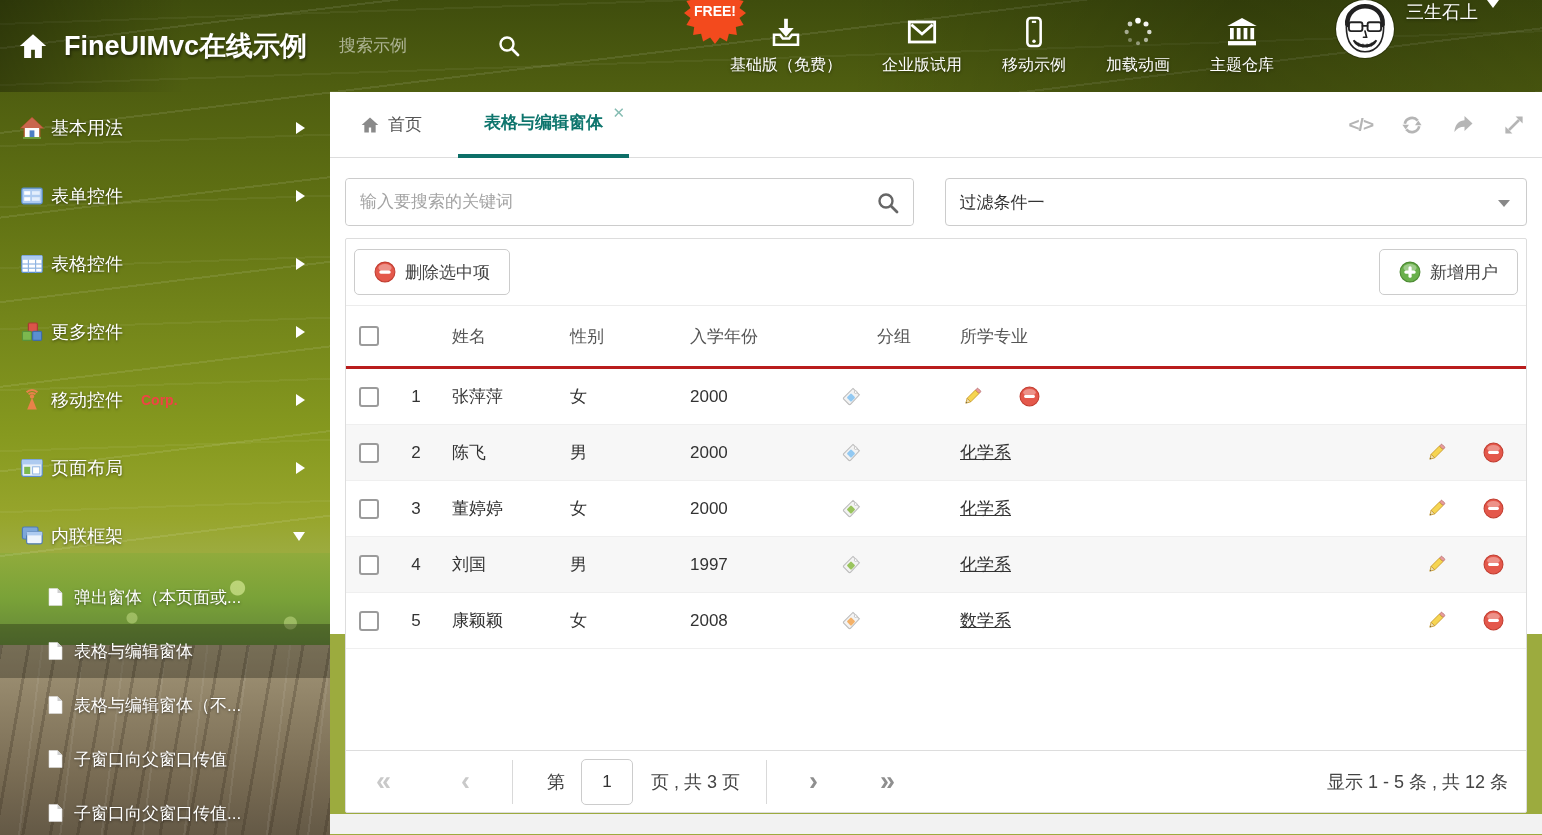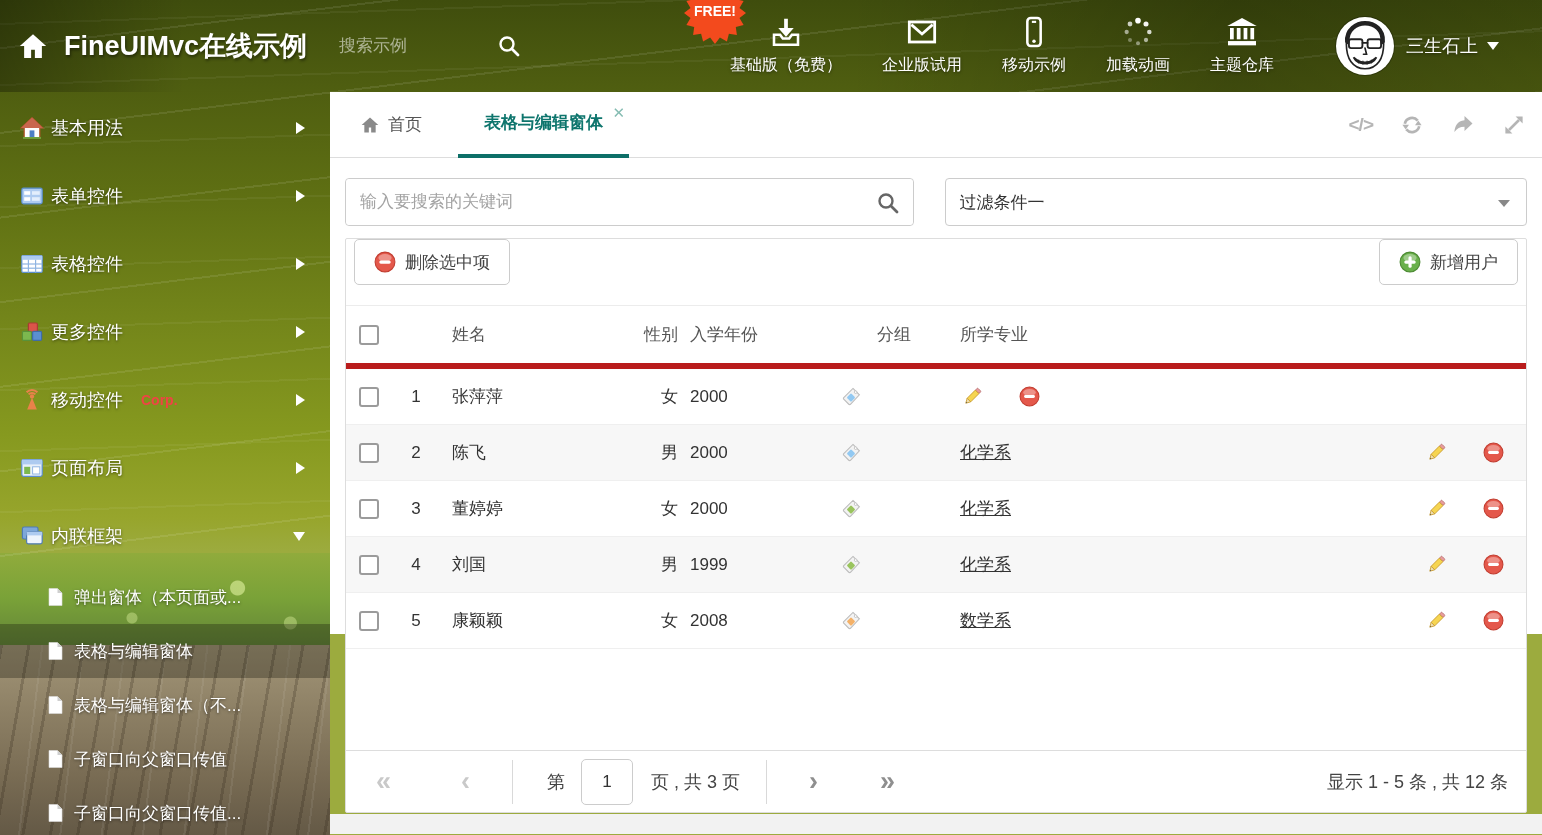--- a/index.html
+++ b/index.html
@@ -33,21 +33,21 @@
   .logo-title { margin-left:16px; font-size:27px; font-weight:bold; text-shadow:1px 2px 3px rgba(0,0,0,.45); white-space:nowrap; }
   .hd-search { margin-left:32px; width:150px; background:transparent; border:none; outline:none; color:#fff; font-size:17px; }
   .hd-search::placeholder { color:rgba(255,255,255,.55); }
   .hd-mag { width:24px; height:24px; margin-left:8px; cursor:pointer; }
   .free-badge { position:absolute; left:683px; top:-19px; width:64px; height:64px; }
   .free-badge span { position:absolute; left:0; top:22px; width:64px; text-align:center; font-size:14px; font-weight:bold; color:#fff; }
   .hd-nav { position:absolute; left:730px; top:0; height:92px; display:flex; gap:40px; align-items:center; }
   .hd-item { display:flex; flex-direction:column; align-items:center; gap:7px; cursor:pointer; }
   .hd-item svg { width:32px; height:32px; }
   .hd-item .lbl { font-size:16px; color:#fff; text-shadow:0 1px 3px rgba(0,0,0,.5); white-space:nowrap; }
-  .hd-user { position:absolute; left:1336px; top:0; height:92px; display:flex; align-items:center; }
+  .hd-user { position:absolute; left:1336px; top:0; height:92px; display:flex; align-items:flex-start; }
   .avatar { width:58px; height:58px; border-radius:50%; background:#fff; overflow:hidden; box-shadow:0 0 0 1px rgba(0,0,0,.25); cursor:pointer; }
   .hd-username { margin-left:12px; font-size:18px; color:#fff; text-shadow:0 1px 3px rgba(0,0,0,.5); cursor:pointer; }
   .caret-down-w { margin-left:9px; width:0; height:0; border-left:6px solid transparent; border-right:6px solid transparent; border-top:8px solid #fff; }
 
   
   .sidebar { position:absolute; left:0; top:92px; width:330px; height:743px; padding-top:2px; color:#fff; }
   .s-item { height:68px; display:flex; align-items:center; padding:0 25px 0 20px; cursor:pointer; }
   .s-item svg { width:24px; height:24px; flex:0 0 24px; }
   .s-item .txt { margin-left:7px; font-size:18px; text-shadow:0 1px 3px rgba(0,0,0,.55); white-space:nowrap; }
   .corp { margin-left:18px; font-size:14px; color:#ef4444; font-weight:bold; text-shadow:none; }
@@ -71,34 +71,34 @@
 
   .filter-row { display:flex; gap:31px; margin:20px 15px 0 15px; }
   .f-box { position:relative; flex:1; height:48px; border:1px solid #ccc; border-radius:4px; background:#fff; display:flex; align-items:center; }
   .f-input { border:none; outline:none; width:100%; height:100%; padding:0 46px 0 14px; font-size:17px; color:#333; border-radius:4px; }
   .f-input::placeholder { color:#a3a3a3; }
   .f-mag { position:absolute; right:13px; top:12px; width:24px; height:24px; }
   .f-select { padding-left:14px; font-size:17px; color:#333; cursor:pointer; }
   .f-caret { position:absolute; right:16px; top:21px; width:0; height:0; border-left:6px solid transparent; border-right:6px solid transparent; border-top:7px solid #888; }
 
   .panel { margin:12px 15px 0 15px; height:575px; border:1px solid #ddd; border-radius:2px; background:#fff; display:flex; flex-direction:column; }
-  .toolbar { height:66px; display:flex; align-items:flex-start; padding:0 8px; }
+  .toolbar { height:66px; display:flex; align-items:center; padding:0 8px; }
   .btn { display:flex; align-items:center; gap:9px; height:46px; padding:0 19px; border:1px solid #ccc; border-radius:5px; background:#fff; font-size:17px; color:#444; cursor:pointer; }
   .btn svg { width:22px; height:22px; }
   .btn-add { margin-left:auto; }
 
   .thead, .trow { display:flex; align-items:center; }
-  .thead { height:64px; border-top:1px solid #ececec; border-bottom:6px solid #b91c1c; color:#555; font-size:17px; }
+  .thead { height:64px; border-top:1px solid #ececec; border-bottom:3px solid #b91c1c; color:#555; font-size:17px; }
   .trow { height:56px; border-bottom:1px solid #efefef; font-size:17px; color:#333; }
   .trow.alt { background:#f7f7f7; }
   .c-check { width:46px; display:flex; justify-content:center; }
   .checkbox { width:20px; height:20px; border:2px solid #9b9b9b; border-radius:3px; background:#fff; cursor:pointer; }
   .c-num { width:48px; text-align:center; }
   .c-name { width:118px; padding-left:12px; }
-  .c-gender { width:120px; padding-left:12px;text-align:right; }
+  .c-gender { width:120px; padding-left:12px; }
   .c-year { width:150px; padding-left:12px; }
   .c-tag { width:120px; padding-left:12px;text-align:center; }
   .c-tag svg { width:22px; height:22px; display:block; }
   .c-major { flex:1; padding-left:12px; }
   .c-major a { color:#333; text-decoration:underline; cursor:pointer; }
   .c-edit { width:48px; display:flex; justify-content:center; }
   .c-del { width:66px; display:flex; justify-content:center; }
   .c-edit svg, .c-del svg { width:21px; height:21px; cursor:pointer; }
 
   .tfill { flex:1; }
@@ -512,21 +512,21 @@
         </span>
     </div>
 
     <div class="trow alt">
       <span class="c-check">
           <span class="checkbox"></span>
         </span>
       <span class="c-num">4</span>
       <span class="c-name">刘国</span>
       <span class="c-gender">男</span>
-      <span class="c-year">1999</span>
+      <span class="c-year">1997</span>
       <span class="c-tag">
           <svg viewBox="0 0 20 20">
             <use href="#sym-tag"></use>
             <rect x="7.2" y="7.7" width="5.6" height="5.6" rx="1" transform="rotate(45 10 10.5)" fill="#9ac45e"></rect>
           </svg>
         </span>
       <span class="c-major"><a>化学系</a></span>
       <span class="c-edit">
           <svg viewBox="0 0 20 20">
             <use href="#sym-pencil"></use>

